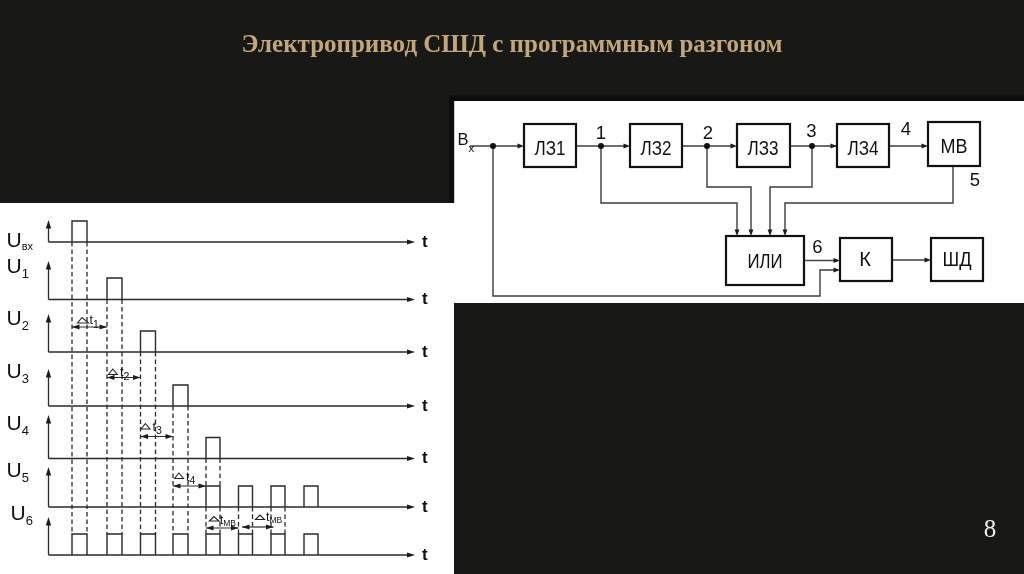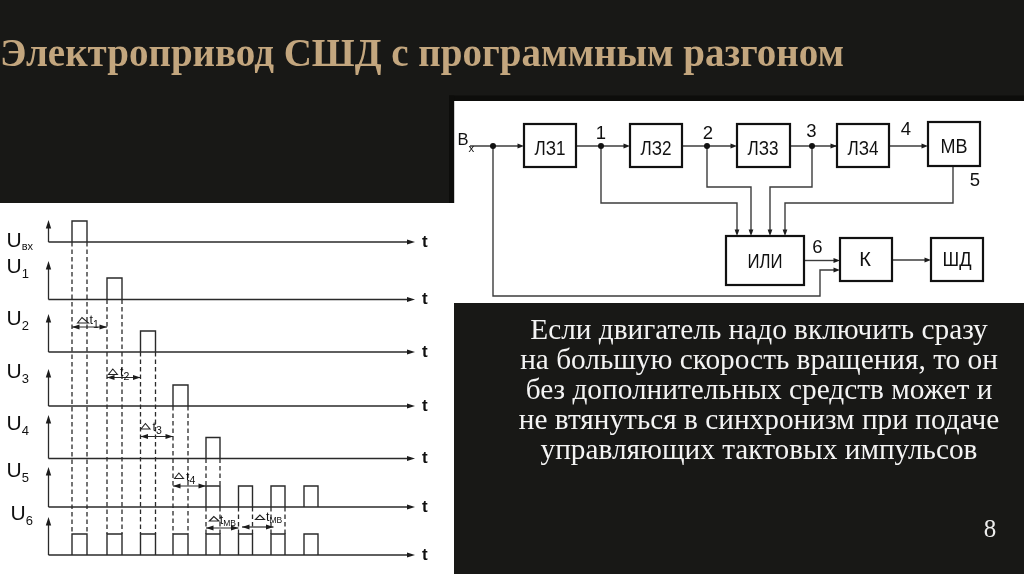--- a/index.html
+++ b/index.html
@@ -4,22 +4,22 @@
 <style>
   html,body{margin:0;padding:0;}
   #slide{position:relative;width:1024px;height:574px;background:#181816;overflow:hidden;
          font-family:"Liberation Sans", sans-serif;}
   .abs{position:absolute;}
 </style>
 </head>
 <body>
 <div id="slide">
 
-  <div class="abs" style="left:0;top:29.5px;width:1024px;text-align:left;color:#c3a67e;
-       font-family:'Liberation Serif',serif;font-weight:bold;font-size:39px;">Электропривод СШД с программным разгоном</div>
+  <div class="abs" style="left:0;top:29.5px;width:1024px;text-align:center;color:#c3a67e;
+       font-family:'Liberation Serif',serif;font-weight:bold;font-size:25px;">Электропривод СШД с программным разгоном</div>
 
   <svg class="abs" style="left:449px;top:95px;" width="575" height="208" viewBox="-1 -5 575 208">
 
     <rect x="0" y="1" width="574" height="202" fill="#ffffff"></rect>
 
     <rect x="-1" y="-4.5" width="575" height="5.5" fill="#0d0d0b"></rect>
 
     <rect x="-1" y="-4.5" width="5.2" height="107.5" fill="#0d0d0b"></rect>
     <g fill="none" stroke="#3c3c3c" stroke-width="1.4">
 
@@ -266,18 +266,16 @@
       <text x="152.5" y="227.5">t<tspan font-size="10.5" dy="3.5">3</tspan></text>
 
       <text x="186" y="277.5">t<tspan font-size="10.5" dy="3.5">4</tspan></text>
 
       <text x="219.8" y="320.5">t<tspan font-size="8.5" dy="2">МВ</tspan></text>
 
       <text x="266" y="317.5">t<tspan font-size="8.5" dy="2">МВ</tspan></text>
     </g>
   </svg>
 
-  <div class="abs" style="left:494px;top:313.5px;width:530px;text-align:center;color:#f4f4f4;
-       font-family:'Liberation Serif',serif;font-size:29.3px;line-height:30.2px;">Если двигатель надо включить сразу<br>на большую скорость вращения, то он<br>без дополнительных средств может и<br>не втянуться в синхронизм при подаче<br>управляющих тактовых импульсов</div>
 
   <div class="abs" style="left:975px;top:515px;width:30px;text-align:center;color:#ededed;
        font-family:'Liberation Serif',serif;font-size:25px;">8</div>
 </div>
 
 </body></html>

